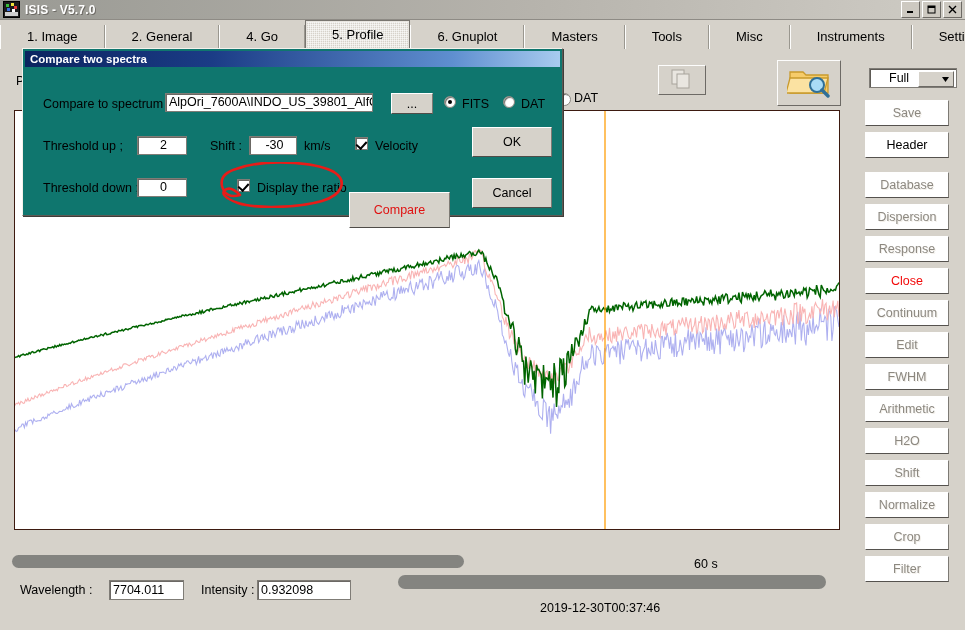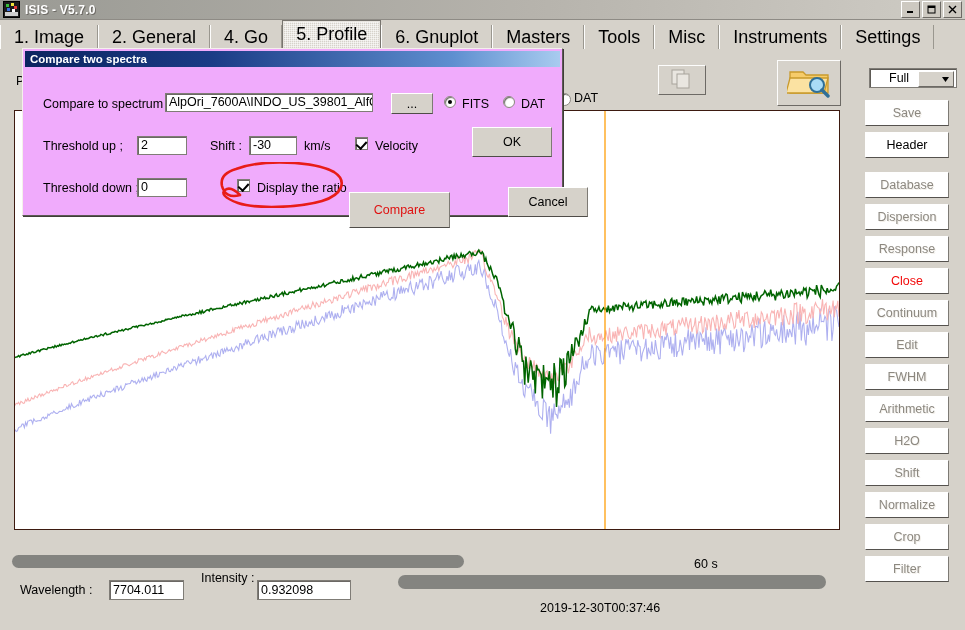--- a/index.html
+++ b/index.html
@@ -37,21 +37,21 @@
     font-size:10px;line-height:1;color:#000;font-family:"Liberation Sans",sans-serif;
   }
   .wbtn svg{display:block;}
 
   
   .tabstrip{
     position:absolute;left:0;top:20px;width:965px;height:29px;
     background:#d6d2ca;display:flex;align-items:flex-end;
   }
   .tab{
-    height:24px;line-height:24px;padding:0 13px;font-size:18px;color:#000;
+    height:24px;line-height:24px;padding:0 26px;font-size:13px;color:#000;
     border-left:1px solid #fdfdfc;border-right:1px solid #9a978f;
     background:#d6d2ca;white-space:nowrap;
   }
   .tab.sel{
     background:#d6d2ca;height:28px;line-height:27px;
     border:1px solid #78756f;border-bottom:none;
     box-shadow:inset 0 0 0 1px #e8e5df;
     background-image:
       repeating-linear-gradient(0deg,rgba(255,255,255,.55) 0 1px,transparent 1px 2px),
       repeating-linear-gradient(90deg,rgba(255,255,255,.55) 0 1px,transparent 1px 2px);
@@ -116,23 +116,24 @@
   .ro{
     position:absolute;height:20px;background:#fff;box-sizing:border-box;
     border:1px solid #7f7c76;box-shadow:inset 1px 1px 0 #6b6864;
     font-size:12.5px;line-height:18px;padding-left:3px;
   }
   .redact{position:absolute;background:#848480;}
 
   
   .dlg{
     position:absolute;left:22px;top:48px;width:541px;height:168px;
-    background:#f0abfc;box-sizing:border-box;
+    background:#0f766e;box-sizing:border-box;
     border:1px solid #f4f1eb;border-right-color:#5d5a55;border-bottom-color:#5d5a55;
     box-shadow:1px 1px 0 #3f3d39;
+    text-align:center;
   }
   .dlg-tb{
     position:absolute;left:2px;top:2px;right:2px;height:16px;
     background:linear-gradient(to right,#0b2460 0%,#1b3c86 35%,#5f8fd0 80%,#a8cbef 100%);
     display:flex;align-items:center;
   }
   .dlg-tb span{color:#fff;font-weight:bold;font-size:11.5px;padding-left:5px;}
   .dlg-body{position:absolute;left:2px;top:18px;right:2px;bottom:2px;}
   .d-lbl{position:absolute;font-size:12.5px;white-space:nowrap;}
   .d-in{
@@ -278,21 +279,21 @@
     <div class="rbtn">Crop</div>
     <div class="rbtn">Filter</div>
   </div>
 
   <div class="statusline">
     <div class="redact" style="left:12px;top:0px;width:452px;height:13px;border-radius:7px;"></div>
     <div class="redact" style="left:398px;top:20px;width:428px;height:14px;border-radius:7px;"></div>
 
     <div class="lbl" style="left:20px;top:28px;">Wavelength :</div>
     <div class="ro" style="left:109px;top:25px;width:75px;">7704.011</div>
-    <div class="lbl" style="left:201px;top:16px;">Intensity :</div>
+    <div class="lbl" style="left:201px;top:28px;">Intensity :</div>
     <div class="ro" style="left:257px;top:25px;width:94px;">0.932098</div>
 
     <div class="lbl" style="left:540px;top:2px;margin-top:44px;">2019-12-30T00:37:46</div>
     <div class="lbl" style="left:694px;top:2px;">60 s</div>
   </div>
 
   <div class="dlg">
     <div class="dlg-tb">
       <span>Compare two spectra</span>
     </div>
@@ -318,21 +319,21 @@
       <div class="d-lbl" style="left:350px;top:72px;">Velocity</div>
 
       <div class="d-lbl" style="left:18px;top:114px;">Threshold down ;</div>
       <div class="d-in" style="left:112px;top:111px;width:50px;">0</div>
 
       <div class="chk on" style="left:212px;top:112px;"></div>
       <div class="d-lbl" style="left:232px;top:114px;">Display the ratio</div>
 
       <div class="d-btn red" style="left:324px;top:106px;width:101px;height:36px;">Compare</div>
       <div class="d-btn" style="left:447px;top:60px;width:80px;height:30px;">OK</div>
-      <div class="d-btn" style="left:447px;top:120px;width:80px;height:30px;margin-left:36px;">Cancel</div>
+      <div class="d-btn" style="left:447px;top:111px;width:80px;height:30px;">Cancel</div>
     </div>
   </div>
 
   <svg class="annot" viewBox="0 0 135 46">
     <path d="M18 7 C 44 -3, 96 -1, 116 10 C 130 19, 124 33, 104 39 C 80 46, 38 47, 20 41
              C 6 36, 3 31, 7 28 C 11 25, 17 28, 22 33 C 12 36, 6 32, 4 24 C 2 15, 8 10, 18 7 Z" fill="none" stroke="#e81c18" stroke-width="2.6" stroke-linecap="round" stroke-linejoin="round"></path>
   </svg>
 
 </div>
 

